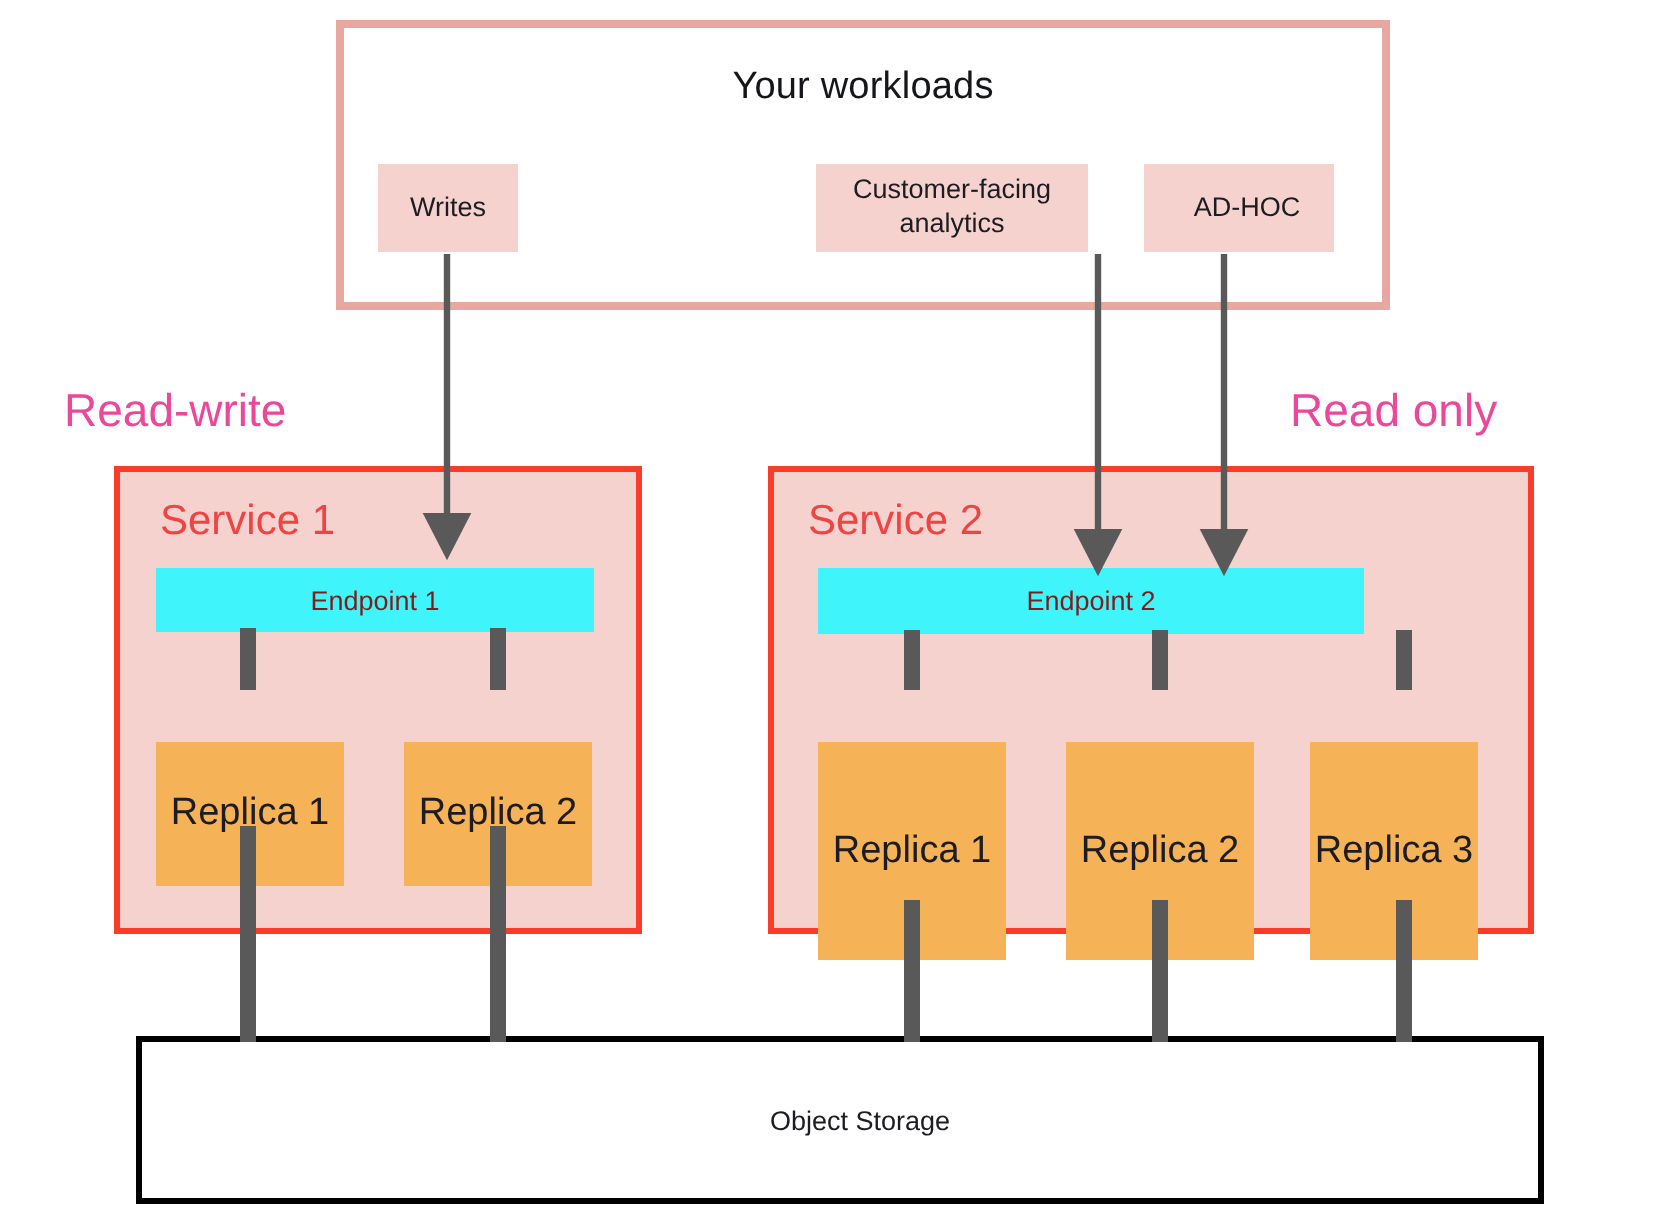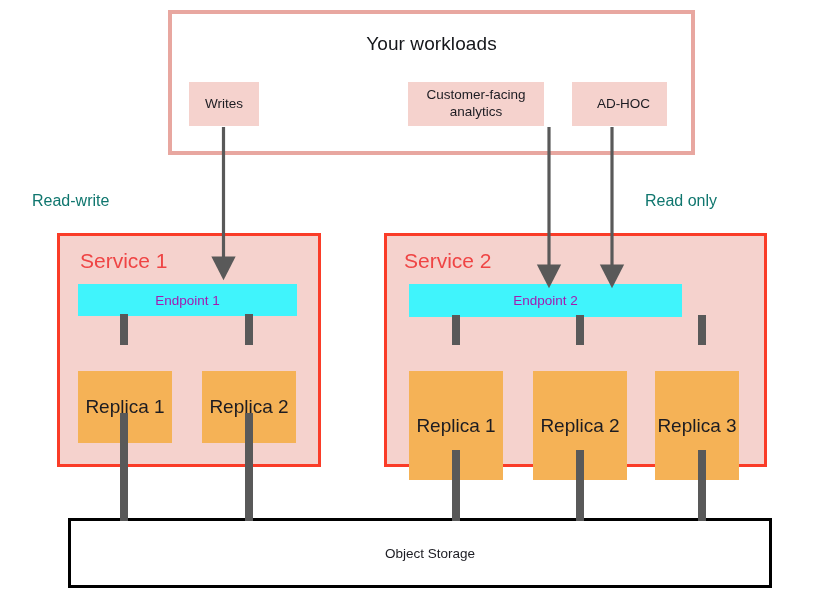--- a/index.html
+++ b/index.html
@@ -47,22 +47,22 @@
     text-align: center;
     line-height: 1.25;
     padding: 0 4px;
   }
   .chip-writes   { left: 189px; top: 82px; width: 70px;  height: 44px; }
   .chip-cfa      { left: 408px; top: 82px; width: 136px; height: 44px; }
   .chip-adhoc    { left: 572px; top: 82px; width: 95px;  height: 44px; padding-left: 12px; }
 
   
   .section-label {
-    font-size: 16px;
-    color: #0f766e;
+    font-size: 23px;
+    color: #ec4899;
   }
   .label-rw { left: 32px;  top: 192px; }
   .label-ro { left: 645px; top: 192px; }
 
   
   .service-box {
     background: #f5d2cd;
     border: 3px solid #fa3c28;
   }
   .service-1 { left: 57px;  top: 233px; width: 264px; height: 234px; }
@@ -70,21 +70,21 @@
   .service-title {
     font-size: 21px;
     color: #ef4444;
   }
   .title-s1 { left: 80px;  top: 249px; }
   .title-s2 { left: 404px; top: 249px; }
 
   
   .endpoint {
     background: #40f4fc;
-    color: #a21caf;
+    color: #7f1d1d;
     font-size: 13.5px;
     display: flex;
     align-items: center;
     justify-content: center;
   }
   .endpoint-1 { left: 78px;  top: 284px; width: 219px; height: 32px; }
   .endpoint-2 { left: 409px; top: 284px; width: 273px; height: 33px; }
 
   
   .replica {
@@ -98,21 +98,21 @@
   }
   .rep-s1-1 { left: 78px;  top: 343px; width: 94px; height: 72px; }
   .rep-s1-2 { left: 202px; top: 343px; width: 94px; height: 72px; }
   .rep-s2-1 { left: 409px; top: 343px; width: 94px; height: 109px; }
   .rep-s2-2 { left: 533px; top: 343px; width: 94px; height: 109px; }
   .rep-s2-3 { left: 655px; top: 343px; width: 84px; height: 109px; }
 
   
   .storage-box {
     left: 68px; top: 518px;
-    width: 704px; height: 70px;
+    width: 704px; height: 84px;
     border: 3px solid #000000;
     background: #ffffff;
     display: flex;
     align-items: center;
     justify-content: center;
     font-size: 13.5px;
     color: #1c1c22;
     padding-left: 20px;
   }
 

